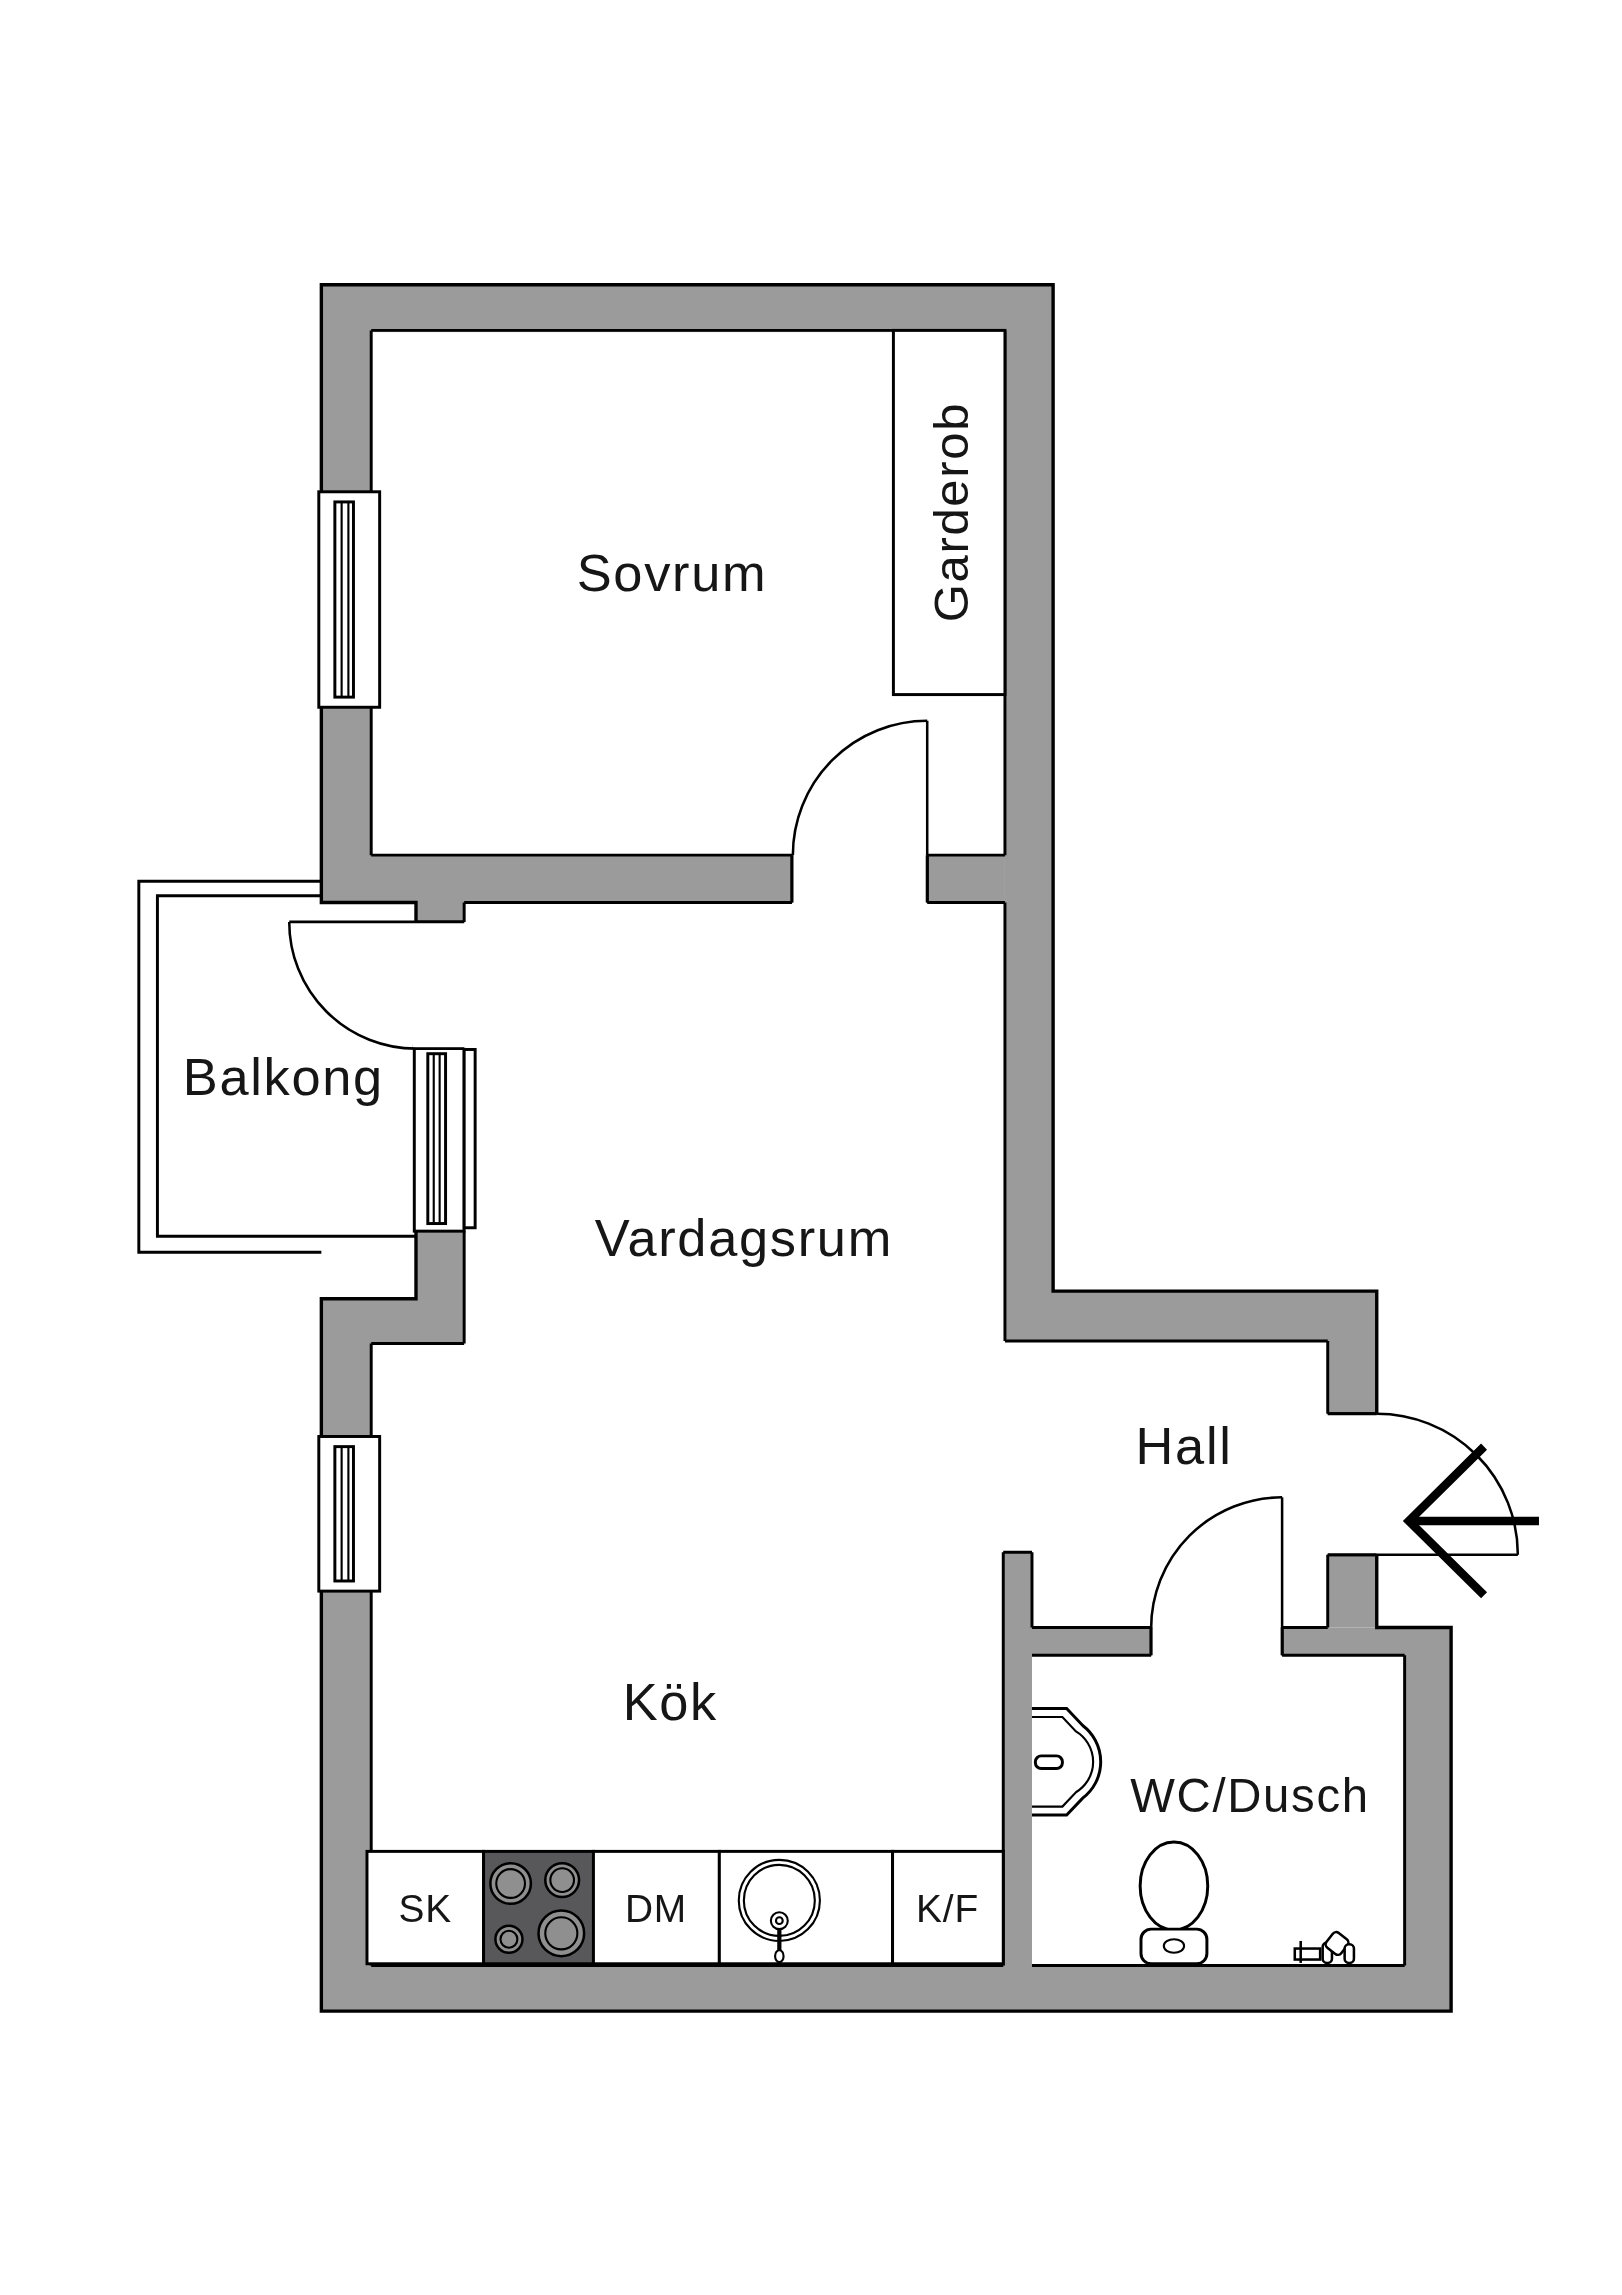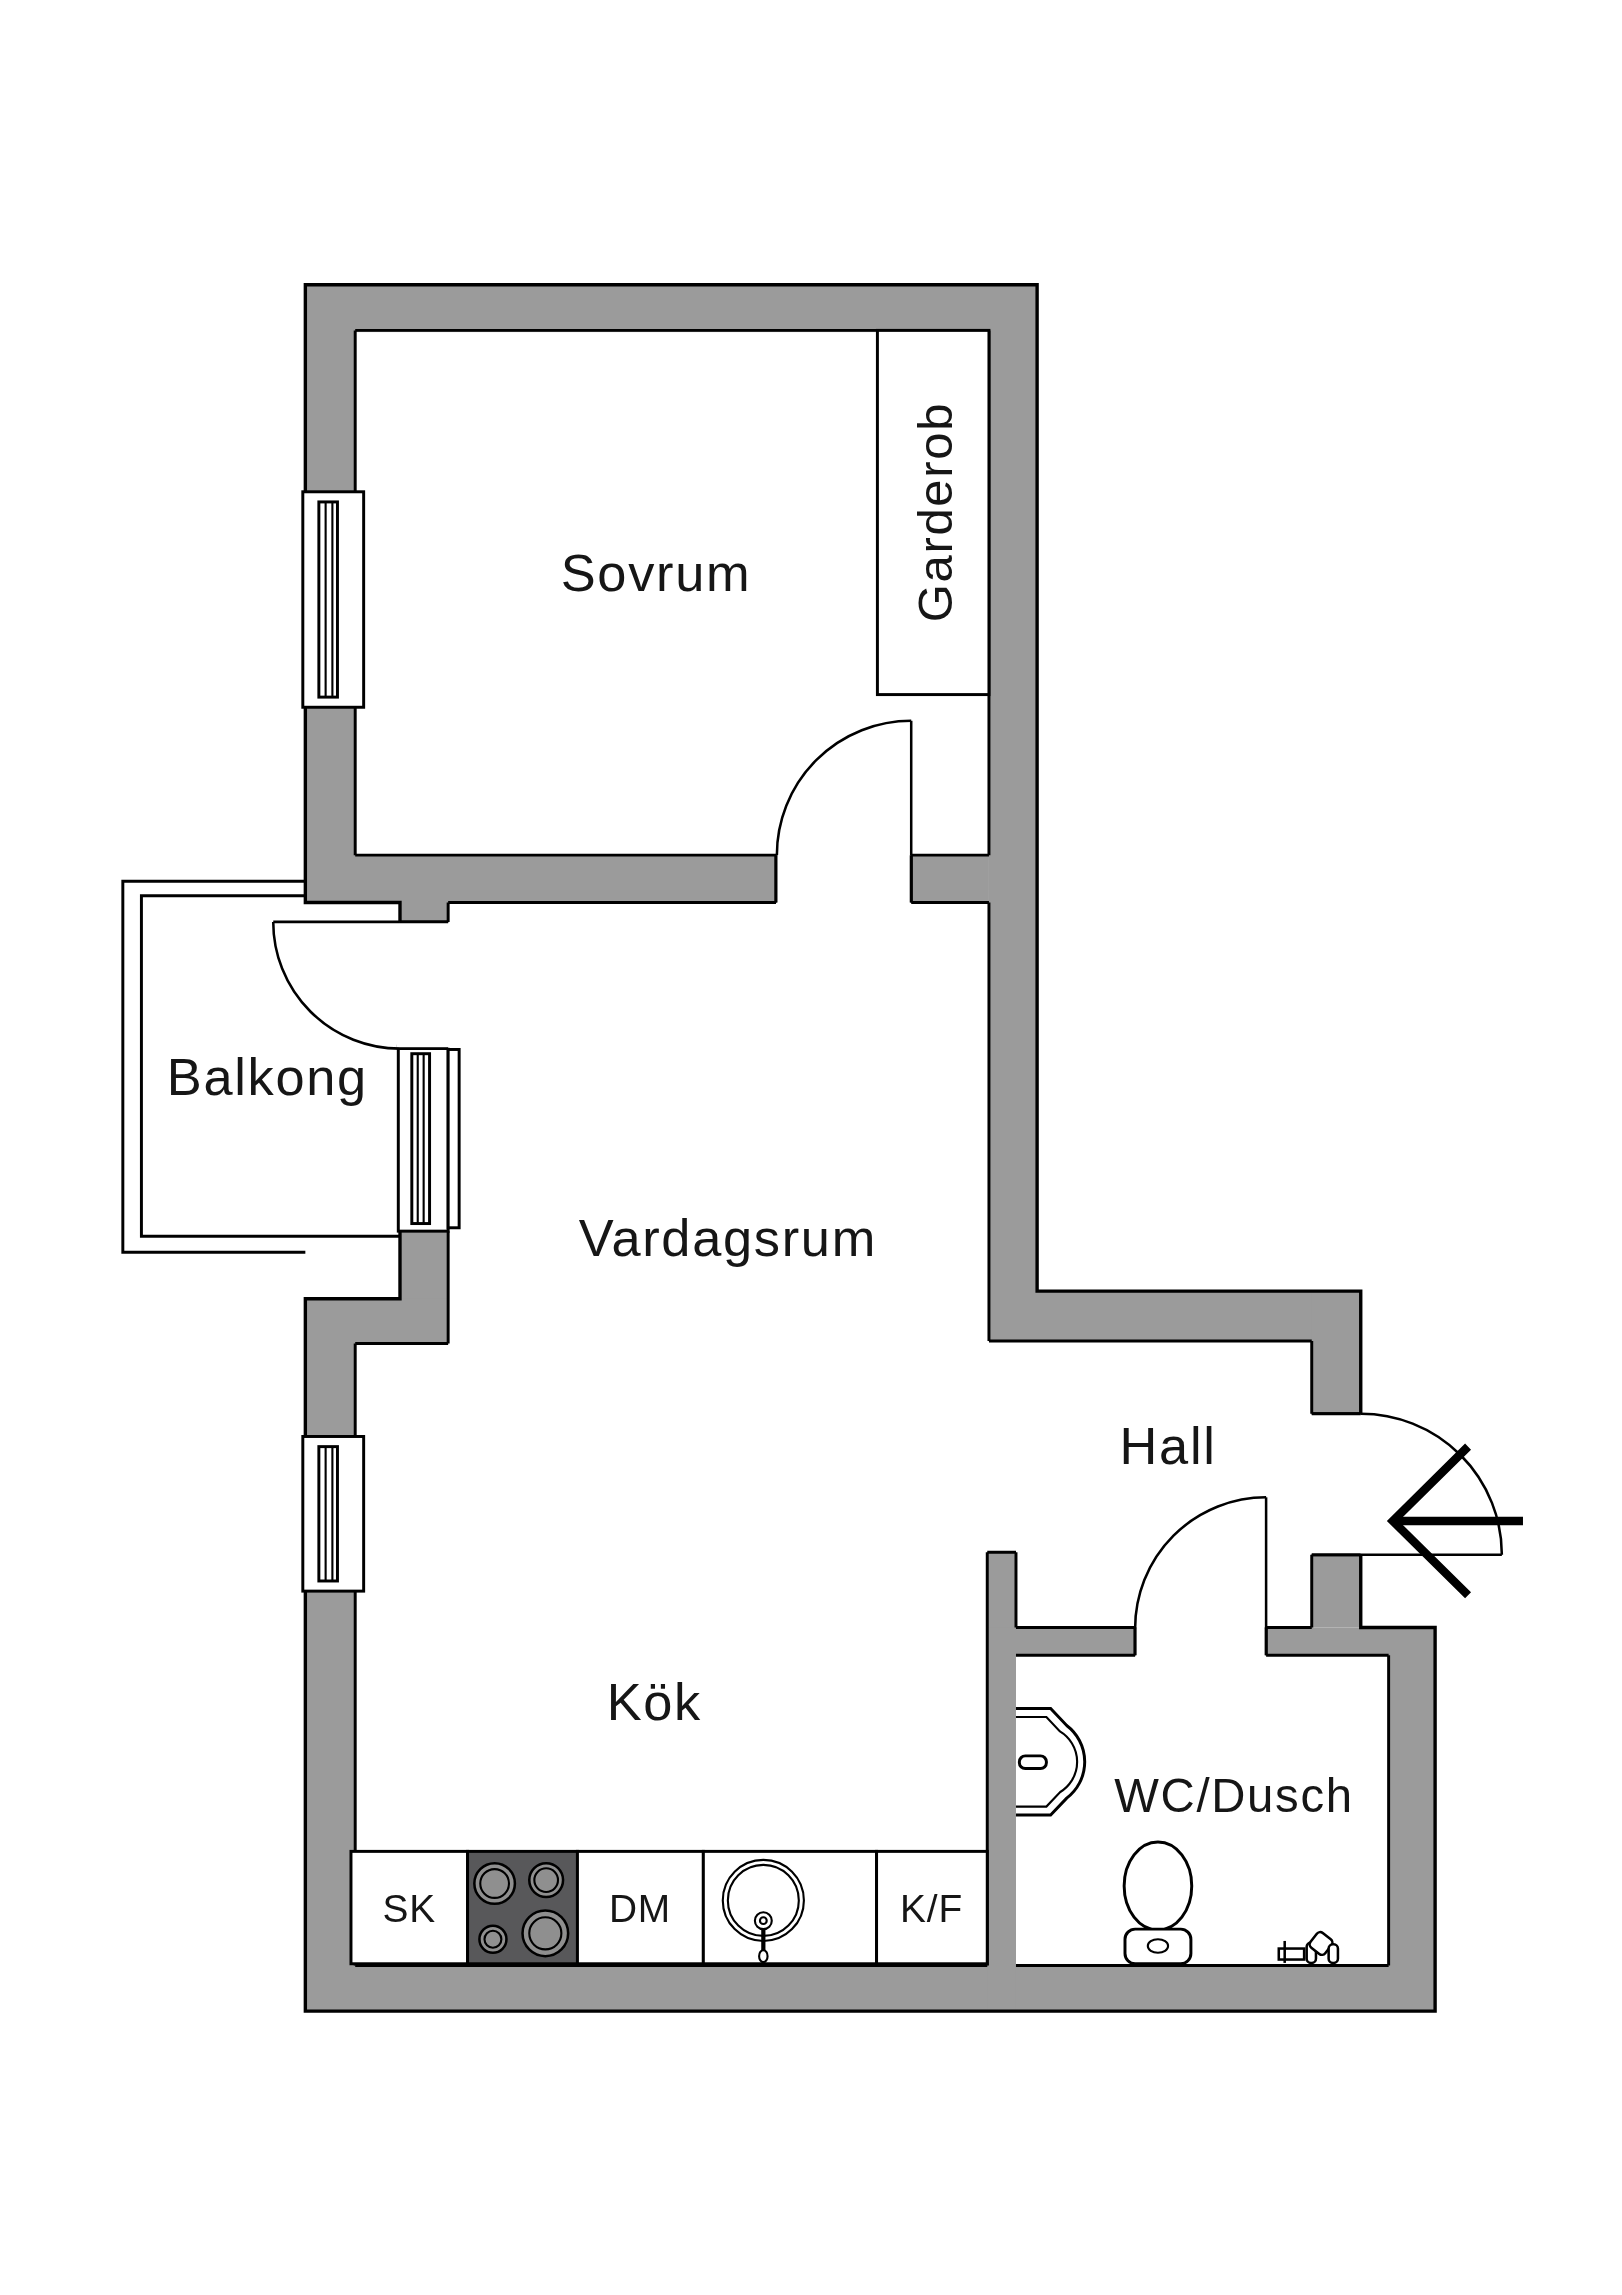--- a/index.html
+++ b/index.html
@@ -1,20 +1,20 @@
 <!DOCTYPE html>
 <html style="--wall: #9B9B9B; --line: #000000; --text: #161616; --stove: #58585A; --burner: #8F8F8F; --bg: #FFFFFF;font-size:13.5px"><head>
 <meta charset="utf-8">
 <style>
   :root{
     --wall:#9B9B9B; --line:#000000; --text:#161616;
     --stove:#58585A; --burner:#8F8F8F; --bg:#FFFFFF;
   }
   html,body{margin:0;padding:0;background:var(--bg);}
-  .page{width:1566px;height:2295px;position:relative;background:var(--bg);}
+  .page{width:1566px;height:2295px;position:relative;background:var(--bg);margin-left:16px;}
   svg{display:block;}
   text{
     font-family:"Liberation Sans","DejaVu Sans",sans-serif;
     fill:var(--text);
     letter-spacing:2px;
   }
   .room-label{font-size:62px;}
   .room-label-small{font-size:56px;}
   .unit-label{font-size:46px;letter-spacing:1px;}
   .wall{fill:var(--wall);stroke:none;}

